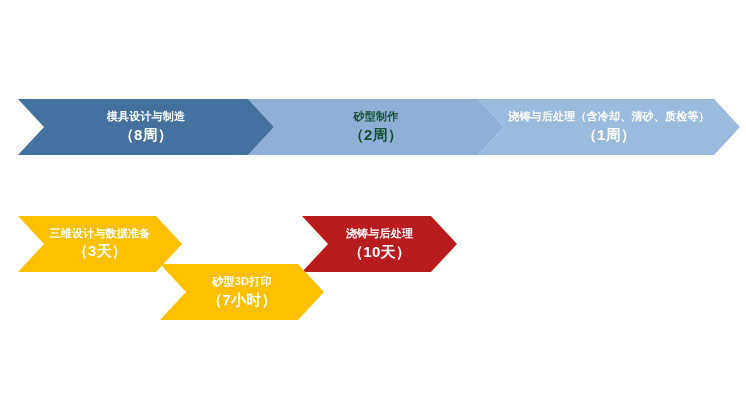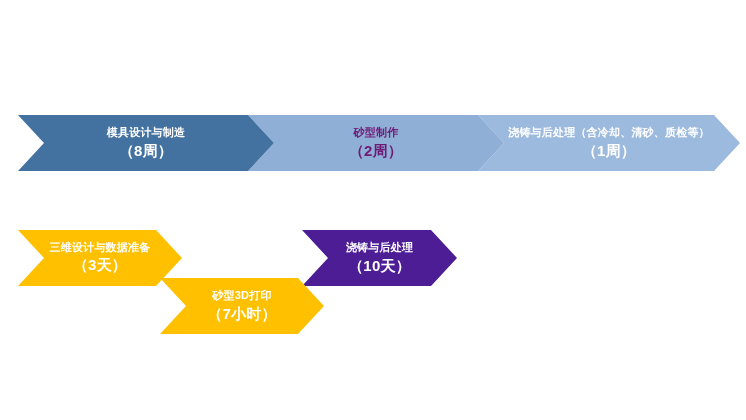--- a/index.html
+++ b/index.html
@@ -21,22 +21,22 @@
     top: 0;
     width: 746px;
     height: 420px;
   }
 
   .flow-row {
     position: absolute;
     height: 56px;
   }
 
-  #row-traditional { left: 0px; top: 115px; width: 746px; }
-  #row-additive   { left: 0px; top: 230px; width: 746px; }
+  #row-traditional { left: 0px; top: 99px; width: 746px; }
+  #row-additive   { left: 0px; top: 216px; width: 746px; }
 
   .chevron {
     position: absolute;
     top: 0;
     height: 56px;
     box-sizing: border-box;
     display: flex;
     flex-direction: column;
     align-items: center;
     justify-content: center;
@@ -100,21 +100,21 @@
 
 <div id="diagram-root">
 
   <div class="flow-row" id="row-traditional">
 
     <div class="chevron notched" id="step-mold" style="background: rgb(68, 114, 160); color: rgb(255, 255, 255);">
       <span class="line title">模具设计与制造</span>
       <span class="line duration">（8周）</span>
     </div>
 
-    <div class="chevron notched" id="step-sandmold" style="background: rgb(143, 175, 214); color: #701a75; text-align: center;">
+    <div class="chevron notched" id="step-sandmold" style="background: rgb(143, 175, 214); color: #14532d; text-align: center;">
       <span class="line title">砂型制作</span>
       <span class="line duration">（2周）</span>
     </div>
 
     <div class="chevron notched" id="step-pour" style="background: rgb(156, 185, 222); color: rgb(255, 255, 255);">
       <span class="line title">浇铸与后处理（含冷却、清砂、质检等）</span>
       <span class="line duration">（1周）</span>
     </div>
 
   </div>
@@ -124,20 +124,20 @@
     <div class="chevron notched" id="step-3ddesign" style="background: rgb(255, 192, 0); color: rgb(255, 255, 255);">
       <span class="line title wrap">三维设计与数据准备</span>
       <span class="line duration">（3天）</span>
     </div>
 
     <div class="chevron notched" id="step-3dprint" style="background: rgb(255, 192, 0); color: rgb(255, 255, 255); margin-top: 48px;">
       <span class="line title">砂型3D打印</span>
       <span class="line duration">（7小时）</span>
     </div>
 
-    <div class="chevron notched" id="step-postproc" style="background: #4c1d95; color: rgb(255, 255, 255);">
+    <div class="chevron notched" id="step-postproc" style="background: #b91c1c; color: rgb(255, 255, 255);">
       <span class="line title">浇铸与后处理</span>
       <span class="line duration">（10天）</span>
     </div>
 
   </div>
 
 </div>
 
 </body></html>

